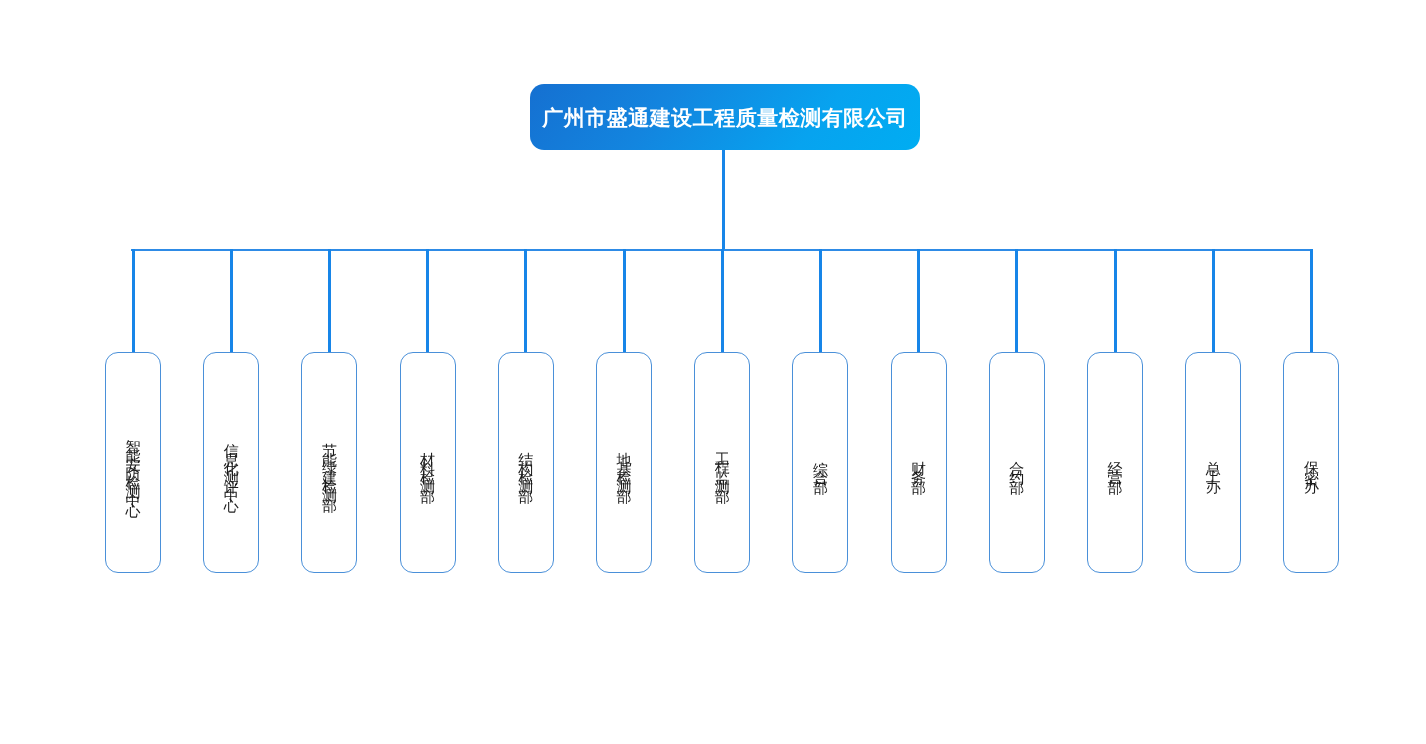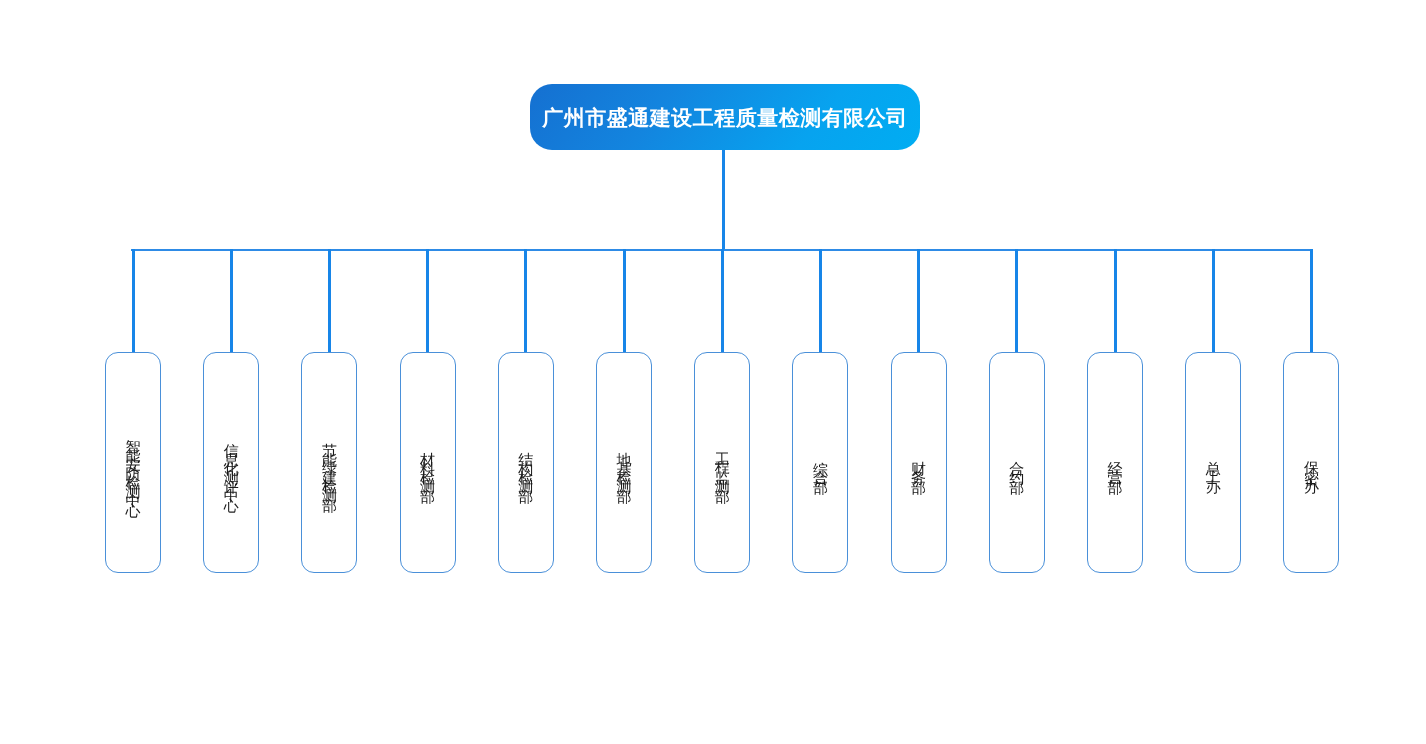--- a/index.html
+++ b/index.html
@@ -18,21 +18,21 @@
     overflow: hidden;
   }
 
   
   .root-node {
     position: absolute;
     left: 530px;
     top: 84px;
     width: 390px;
     height: 66px;
-    border-radius: 22px;
+    border-radius: 14px;
     background: linear-gradient(128deg, #1570D1 0%, #1385DF 34%, #07A3EF 72%, #00ADF2 100%);
     display: flex;
     align-items: center;
     justify-content: center;
     box-sizing: border-box;
   }
   .root-node-label {
     color: #ffffff;
     font-size: 21px;
     font-weight: bold;

